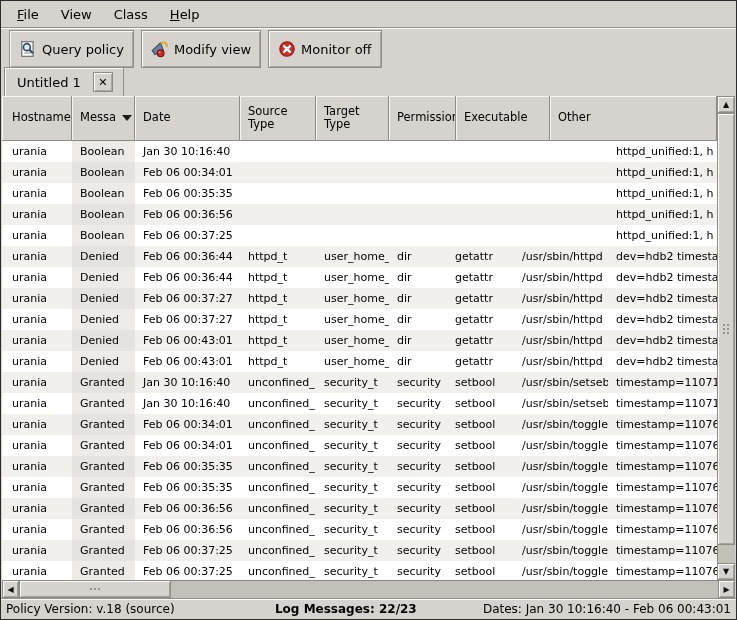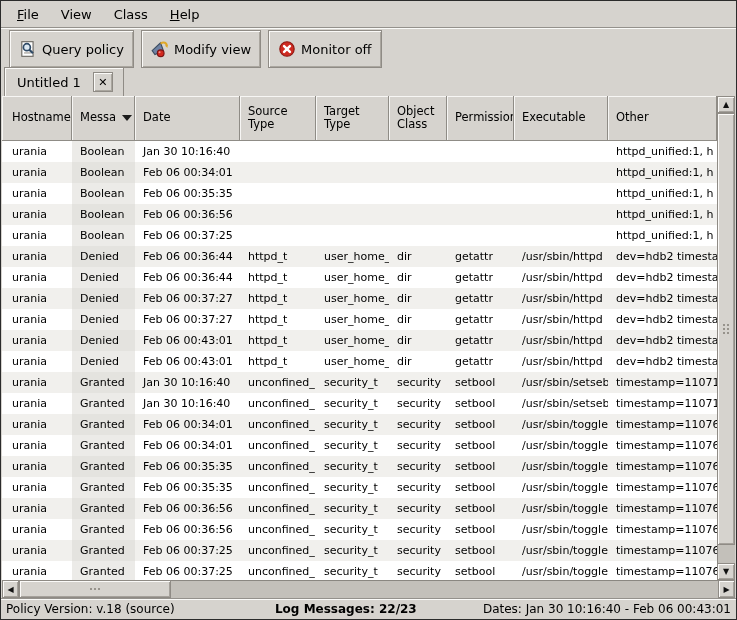--- a/index.html
+++ b/index.html
@@ -152,24 +152,20 @@
           <span class="hlabel">Date</span>
         </div>
       <div class="hcell c3">
           <span class="hlabel">Source
 Type</span>
         </div>
       <div class="hcell c4">
           <span class="hlabel">Target
 Type</span>
         </div>
-      <div class="hcell c5">
-          <span class="hlabel">Object
-Class</span>
-        </div>
       <div class="hcell c6">
           <span class="hlabel">Permission</span>
         </div>
       <div class="hcell c7">
           <span class="hlabel">Executable</span>
         </div>
       <div class="hcell c8">
           <span class="hlabel">Other</span>
         </div>
     </div>

